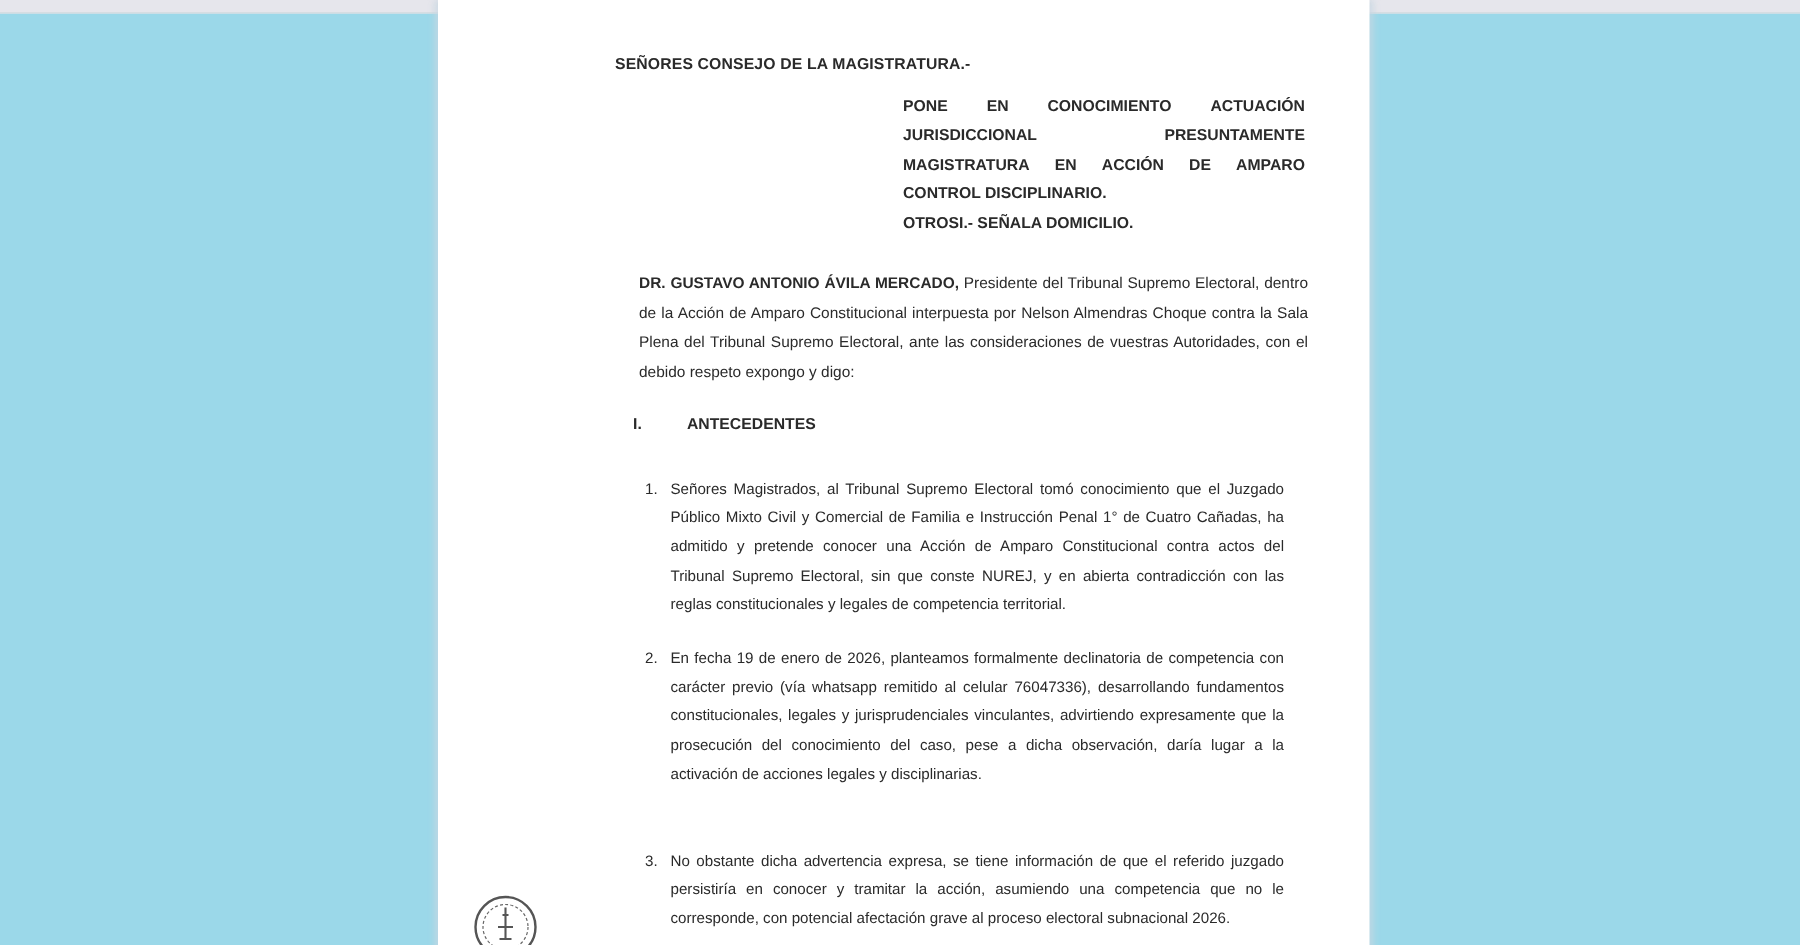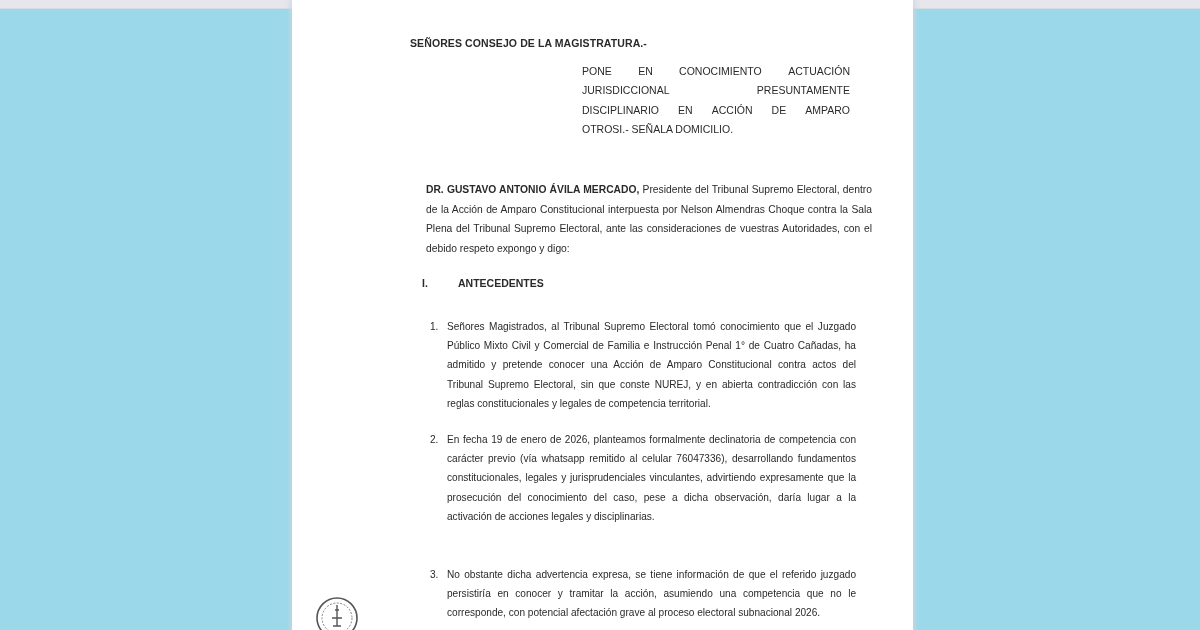--- a/index.html
+++ b/index.html
@@ -16,22 +16,22 @@
       position:absolute; left:292px; top:0; width:621px; height:640px;
       background:#ffffff;
       box-shadow: -3px 0 4px rgba(200,215,225,0.7), 3px 0 4px rgba(200,215,225,0.7);
     }
     .content { position:absolute; left:118px; top:0; width:446px; color:#2a2a2a; }
     .addressee {
       position:absolute; left:0; top:37px; font-weight:bold; font-size:10.5px;
       letter-spacing:0.1px; white-space:nowrap;
     }
     .summa {
-      position:absolute; left:172px; top:62px; width:268px;
-      font-weight:normal; font-size:10.5px; line-height:19.4px;
+      position:absolute; left:192px; top:62px; width:268px;
+      font-weight:bold; font-size:10.5px; line-height:19.4px;
     }
     .summa .line { display:flex; justify-content:space-between; white-space:nowrap; }
     .summa .line.left { justify-content:flex-start; }
     .intro {
       position:absolute; left:0; top:180px; width:446px;
       font-size:10.3px; line-height:19.6px; text-align:justify;margin-left:16px;
     }
     .intro b { font-weight:bold; }
     .section-heading {
       position:absolute; left:12px; top:277px; font-size:10.5px; font-weight:bold; white-space:nowrap;
@@ -62,25 +62,28 @@
           <span>PONE</span>
           <span>EN</span>
           <span>CONOCIMIENTO</span>
           <span>ACTUACIÓN</span>
         </div>
         <div class="line">
           <span>JURISDICCIONAL</span>
           <span>PRESUNTAMENTE</span>
         </div>
         <div class="line">
-          <span>DISCIPLINARIO</span>
+          <span>MAGISTRATURA</span>
           <span>EN</span>
           <span>ACCIÓN</span>
           <span>DE</span>
           <span>AMPARO</span>
+        </div>
+        <div class="line left">
+          <span>CONTROL DISCIPLINARIO.</span>
         </div>
         <div class="line left">
           <span>OTROSI.- SEÑALA DOMICILIO.</span>
         </div>
       </div>
 
     <div class="intro">
       <b>DR. GUSTAVO ANTONIO ÁVILA MERCADO,</b><span> Presidente del Tribunal Supremo Electoral, dentro de la Acción de Amparo Constitucional interpuesta por Nelson Almendras Choque contra la Sala Plena del Tribunal Supremo Electoral, ante las consideraciones de vuestras Autoridades, con el debido respeto expongo y digo:</span>
     </div>
 

